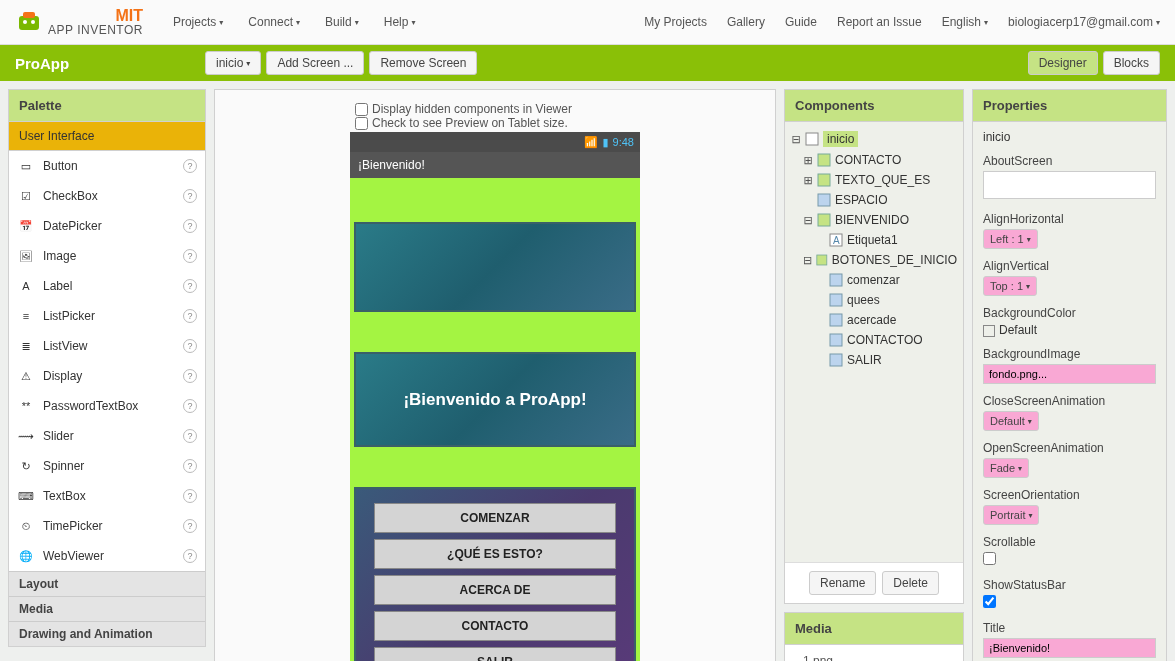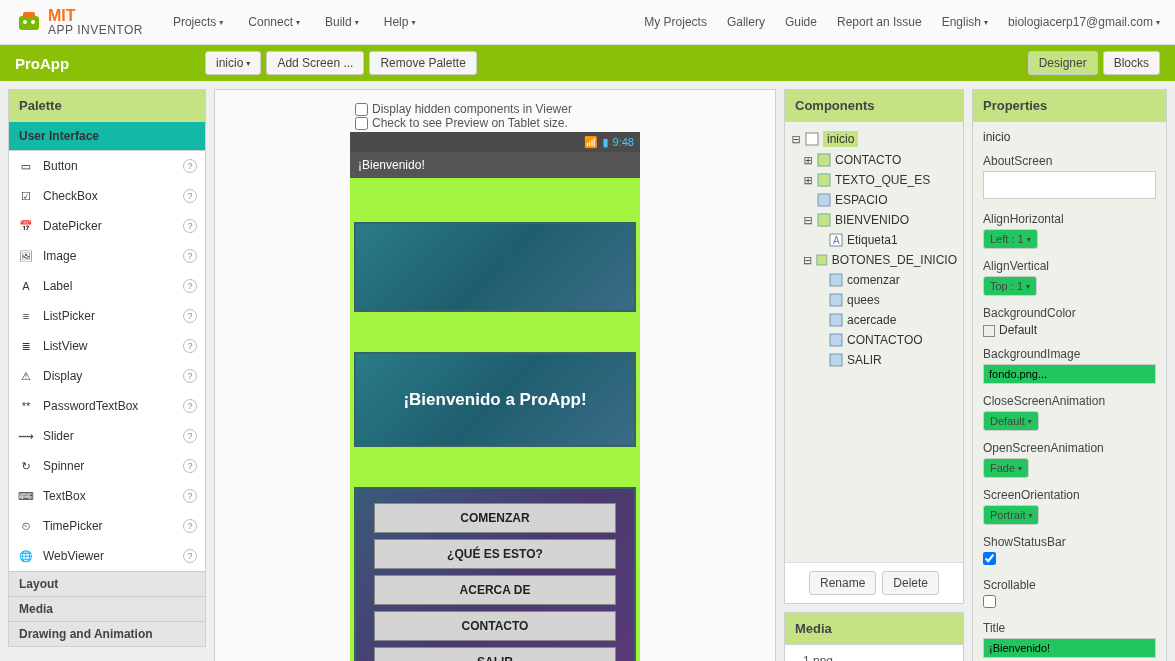--- a/index.html
+++ b/index.html
@@ -1,40 +1,40 @@
 <!DOCTYPE html>
 <html><head>
 <meta charset="utf-8">
 <style>
 *{box-sizing:border-box;margin:0;padding:0;font-family:Arial,Helvetica,sans-serif;}
 body{background:#eef0ee;font-size:12px;color:#333;}
 .topbar{height:45px;background:#fafafa;border-bottom:1px solid #ddd;display:flex;align-items:center;padding:0 15px;}
 .logo{display:flex;align-items:center;gap:5px;margin-right:30px;}
 .logo-icon{width:28px;height:28px;}
-.logo-text{display:flex;flex-direction:column;line-height:1;}
+.logo-text{display:flex;flex-direction:column;line-height:1;text-align:right;}
 .logo-mit{font-weight:bold;color:#f47216;font-size:16px;}
 .logo-sub{font-size:12px;color:#555;letter-spacing:.5px;}
 .menus{display:flex;gap:25px;}
 .menu-item{color:#555;cursor:pointer;display:flex;align-items:center;gap:3px;}
 .caret{font-size:8px;}
 .spacer{flex:1;}
 .links{display:flex;gap:20px;align-items:center;}
 .links .menu-item{color:#555;}
 .greenbar{height:36px;background:#8ac007;display:flex;align-items:center;padding:0 15px;color:#fff;}
 .projname{font-weight:bold;font-size:15px;flex:0 0 190px;}
 .gb-buttons{display:flex;gap:5px;}
 .btn{background:#f5f5f5;border:1px solid #ccc;border-radius:3px;padding:4px 10px;color:#444;font-size:12px;cursor:pointer;display:inline-flex;align-items:center;gap:3px;}
 .btn.sel{background:#c5e384;}
 .gb-right{margin-left:auto;display:flex;gap:5px;}
 
 .main{display:flex;padding:8px;gap:8px;align-items:flex-start;}
 
 .panel{background:#fff;border:1px solid #d0d0d0;}
 .panel-header{background:#c5e384;color:#444;font-weight:bold;padding:8px 10px;font-size:13px;border-bottom:1px solid #d0d0d0;}
-.sub-header{background:#14b8a6;font-weight:bold;padding:7px 10px;font-size:12px;border-bottom:1px solid #d0d0d0;}
+.sub-header{background:#eab308;font-weight:normal;padding:7px 10px;font-size:12px;border-bottom:1px solid #d0d0d0;}
 .palette{width:198px;}
 .pal-list{background:#fff;}
 .pal-item{display:flex;align-items:center;padding:6px 8px;gap:8px;cursor:pointer;font-size:12px;}
 .pal-item .ico{width:18px;height:18px;display:flex;align-items:center;justify-content:center;font-size:11px;}
 .pal-item .help{margin-left:auto;width:14px;height:14px;border:1px solid #bbb;border-radius:50%;font-size:9px;color:#888;display:flex;align-items:center;justify-content:center;}
 .pal-cat{background:#e4e4e4;padding:5px 10px;font-size:12px;color:#444;border-top:1px solid #ccc;font-weight:bold;cursor:pointer;}
 
 .viewer{flex:1;min-width:0;}
 .viewer-body{padding:12px 20px;background:#fafafa;min-height:560px;}
 .check-row{font-size:12px;color:#555;display:flex;align-items:center;gap:4px;margin-left:120px;}
@@ -57,21 +57,21 @@
 .tree-item .tico{width:14px;height:14px;}
 .tree-item.root .lbl{background:#c5e384;padding:1px 4px;}
 .comp-actions{display:flex;gap:6px;justify-content:center;padding:8px 0;border-top:1px solid #ddd;}
 .media-list{padding:6px 18px;font-size:12px;color:#555;}
 .media-list div{padding:3px 0;}
 
 .props{width:195px;}
 .props-body{padding:8px 10px;background:#eef0ea;min-height:560px;font-size:12px;}
 .prop-group{margin-bottom:10px;}
 .prop-label{color:#444;margin-bottom:3px;}
-.prop-input,.prop-select{width:100%;border:1px solid #ccc;padding:3px 5px;font-size:11px;background:#22c55e;}
+.prop-input,.prop-select{width:100%;border:1px solid #ccc;padding:3px 5px;font-size:11px;background:#f9a8d4;}
 .prop-select{width:auto;padding:3px 6px;}
 .prop-textarea{width:100%;height:28px;border:1px solid #ccc;resize:none;}
 .checkbox-sq{width:12px;height:12px;border:1px solid #888;display:inline-block;vertical-align:middle;margin-right:4px;}
 
 svg{display:block;}
 </style>
 </head>
 <body>
 
 <div class="topbar">
@@ -123,21 +123,21 @@
 </div>
 
 <div class="greenbar">
   <div class="projname">ProApp</div>
   <div class="gb-buttons">
     <button class="btn">
         <span>inicio</span>
         <span class="caret">▾</span>
       </button>
     <button class="btn">Add Screen ...</button>
-    <button class="btn">Remove Palette</button>
+    <button class="btn">Remove Screen</button>
   </div>
   <div class="gb-right">
     <button class="btn sel">Designer</button>
     <button class="btn">Blocks</button>
   </div>
 </div>
 
 <div class="main">
 
   <div class="panel palette">
@@ -402,22 +402,22 @@
       <div class="prop-group"><div class="prop-label">OpenScreenAnimation</div><button class="btn prop-select">
             <span>Fade</span> 
             <span class="caret">▾</span>
           </button></div>
 
       <div class="prop-group"><div class="prop-label">ScreenOrientation</div><button class="btn prop-select">
             <span>Portrait</span> 
             <span class="caret">▾</span>
           </button></div>
 
+      <div class="prop-group"><div class="prop-label">Scrollable</div><input type="checkbox" style=""></div>
+
       <div class="prop-group"><div class="prop-label">ShowStatusBar</div><input type="checkbox" checked="" style=""></div>
 
-      <div class="prop-group"><div class="prop-label">Scrollable</div><input type="checkbox" style=""></div>
-
       <div class="prop-group"><div class="prop-label">Title</div><input class="prop-input" value="¡Bienvenido!" style=""></div>
 
     </div>
   </div>
 
 </div>
 
 </body></html>

